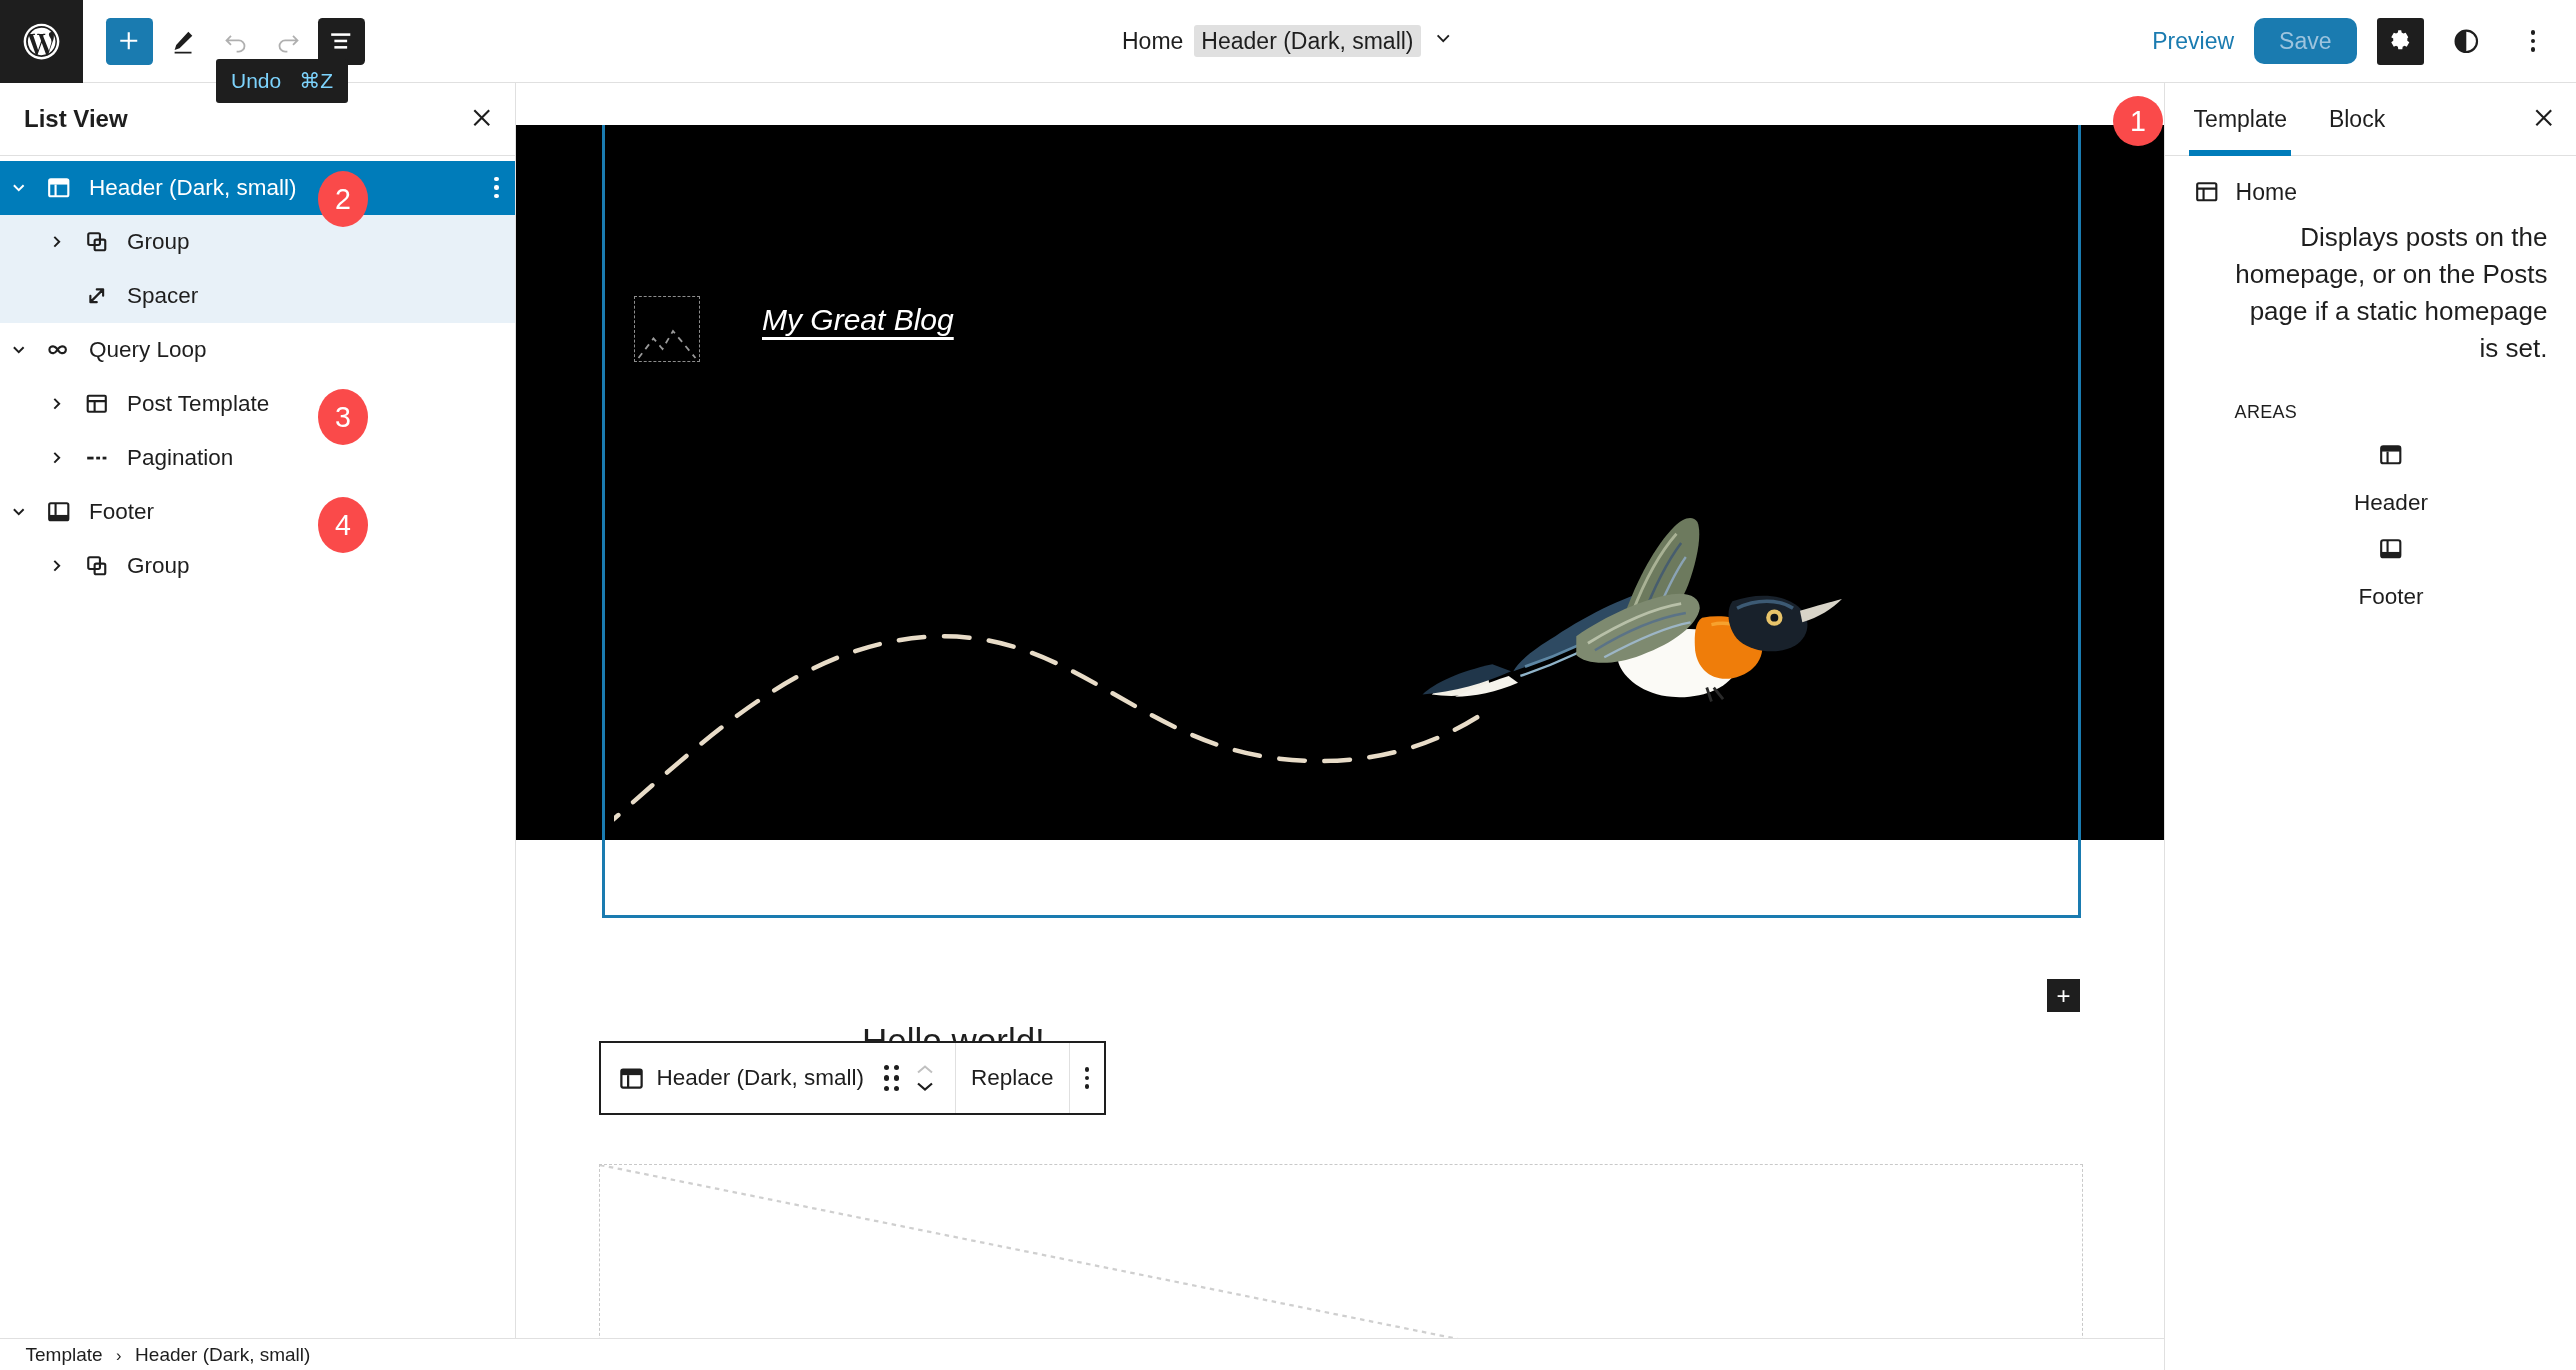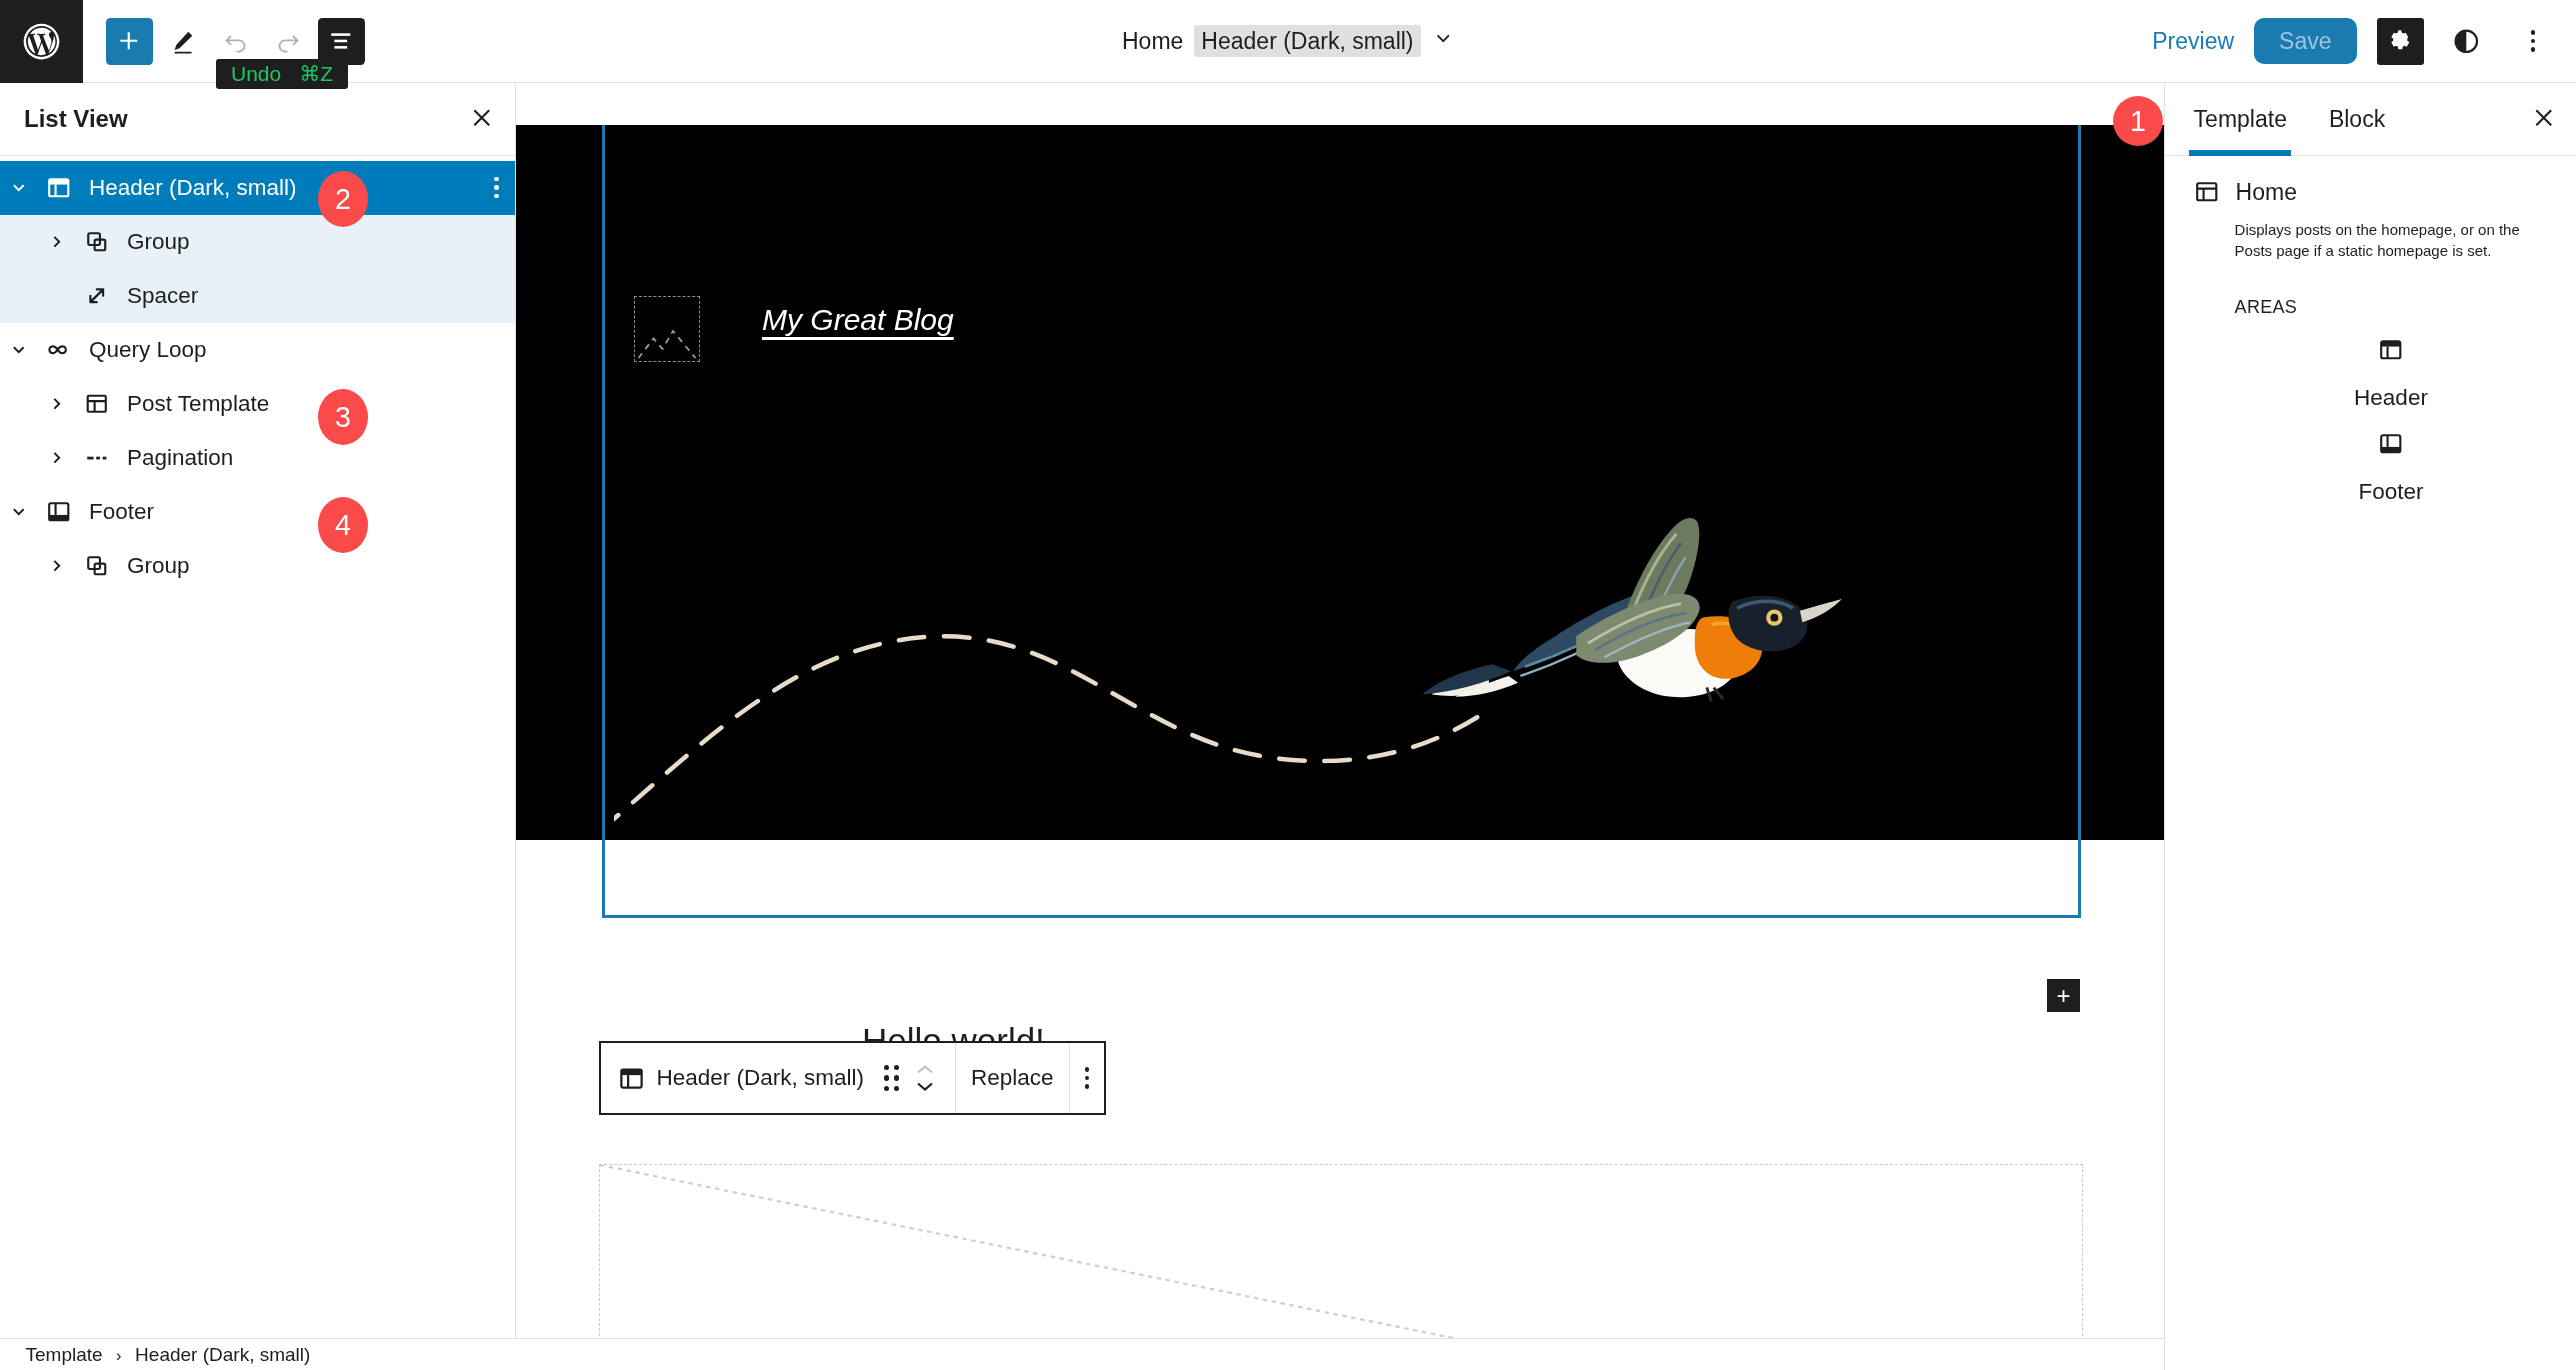--- a/index.html
+++ b/index.html
@@ -47,22 +47,22 @@
     padding: 9.8px 25.5px; border: none; border-radius: 10px; cursor: pointer;
   }
   .gear-btn {
     width: 47px; height: 47px; background: #1e1e1e; border-radius: 3px;
     display: flex; align-items: center; justify-content: center; cursor: pointer;
   }
   .icon-plain { width: 47px; height: 47px; display:flex; align-items:center; justify-content:center; cursor:pointer; }
 
   .tooltip {
     position: absolute; top: 59px; left: 216px;
-    background: #1e1e1e; color: #22c55e; font-size: 21px;
-    padding: 3px 15px; border-radius: 3px; white-space: nowrap;
+    background: #1e1e1e; color: #7dd3fc; font-size: 21px;
+    padding: 10px 15px; border-radius: 3px; white-space: nowrap;
     display: flex; gap: 18px; z-index: 70;
   }
 
   
   .listview {
     position: absolute; top: 83px; left: 0; width: 516px; height: 1255px;
     background: #fff; border-right: 1.5px solid #e0e0e0; z-index: 40;
   }
   .lv-header {
     height: 73px; display: flex; align-items: center; justify-content: space-between;
@@ -155,21 +155,21 @@
   .rb-tab { font-size: 23px; color: #1e1e1e; cursor: pointer; height: 73px;
             display: flex; align-items: center; position: relative; }
   .rb-tab.active::after {
     content: ''; position: absolute; left: -4.5px; right: -4.5px; bottom: 0;
     height: 5.3px; background: #007cba;
   }
   .rb-close { position: absolute; right: 19.5px; cursor: pointer; }
   .rb-body { padding: 22.5px 28.6px 0 28.6px; }
   .rb-home { display: flex; align-items: center; gap: 16.5px; }
   .rb-home-label { font-size: 23px; color: #1e1e1e; }
-  .rb-desc { margin-top: 12px; margin-left: 41px; font-size: 15px; line-height: 1.42; color: #1e1e1e; }
+  .rb-desc { margin-top: 12px; margin-left: 41px; font-size: 26px; line-height: 1.42; color: #1e1e1e; text-align: right; }
   .rb-areas-label { margin-top: 35px; margin-left: 41px; font-size: 18px; color: #1e1e1e; letter-spacing: 0.3px; }
   .rb-area-row { display: flex; align-items: center; gap: 19.5px; margin-left: 41px; margin-top: 19.5px; cursor: pointer; flex-direction: column; }
   .rb-area-label { font-size: 22.5px; color: #1e1e1e; }
 
   
   .breadcrumb {
     position: absolute; left: 0; bottom: 0; width: 2164px; height: 33px;
     border-top: 1.5px solid #e0e0e0; background: #fff;
     display: flex; align-items: center; gap: 13.5px; padding-left: 25.5px;
     font-size: 19px; color: #1e1e1e; z-index: 45;

